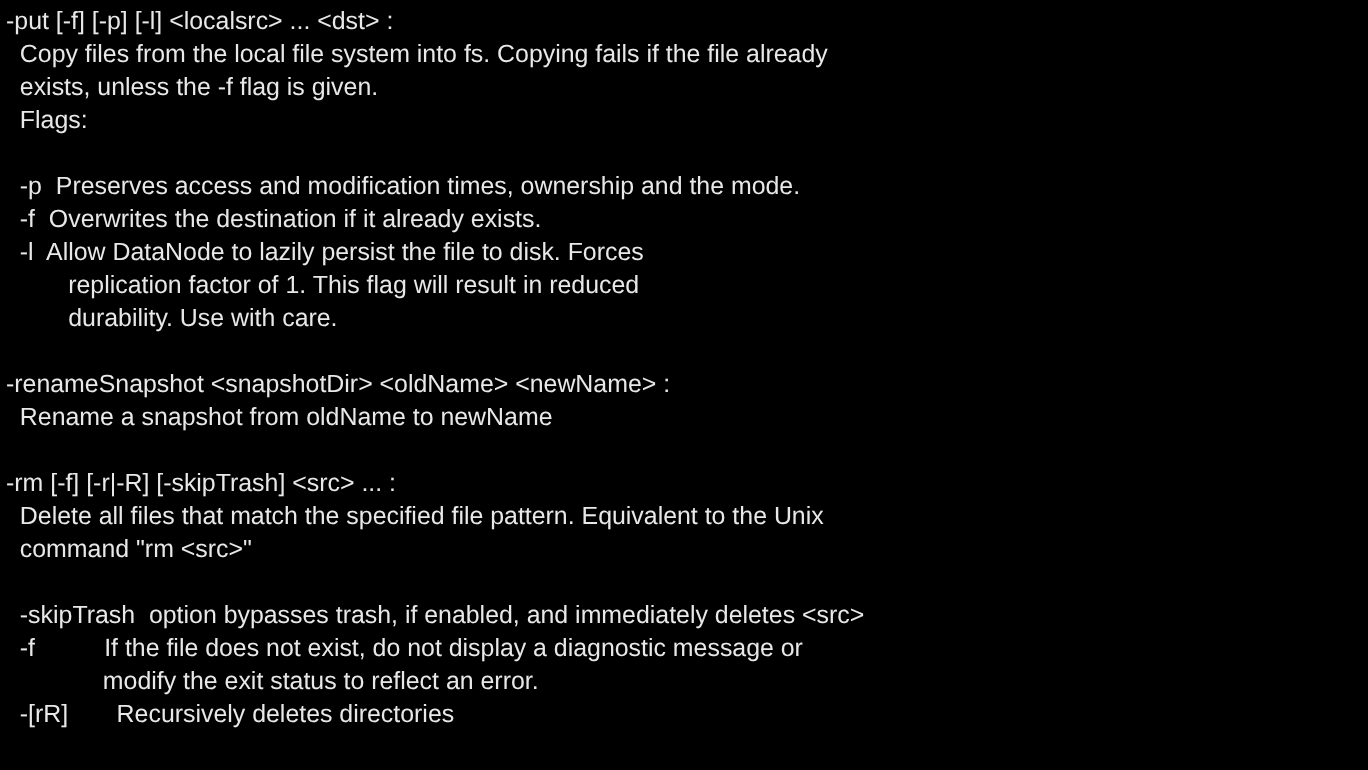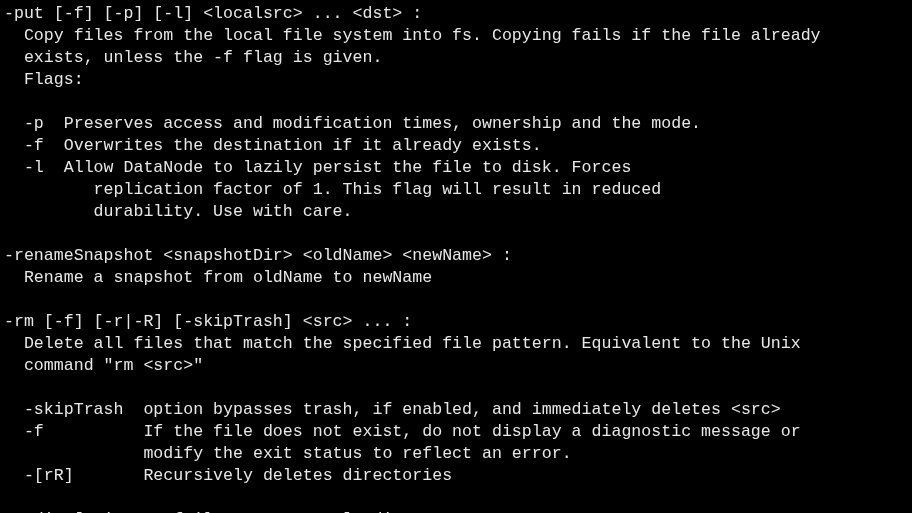--- a/index.html
+++ b/index.html
@@ -11,21 +11,21 @@
   body {
     width: 912px;
     height: 513px;
     overflow: hidden;
   }
   #terminal {
     width: 912px;
     height: 513px;
     background: #000000;
     color: #e8e8e8;
-    font-family: Liberation Mono, monospace;
+    font-family: Liberation Sans, sans-serif;
     font-size: 16.6px;
     line-height: 22px;
     letter-spacing: 0px;
     padding: 3px 0 0 4px;
     box-sizing: border-box;
     white-space: pre;
     overflow: hidden;
     -webkit-font-smoothing: none;
   }
   .tline {

